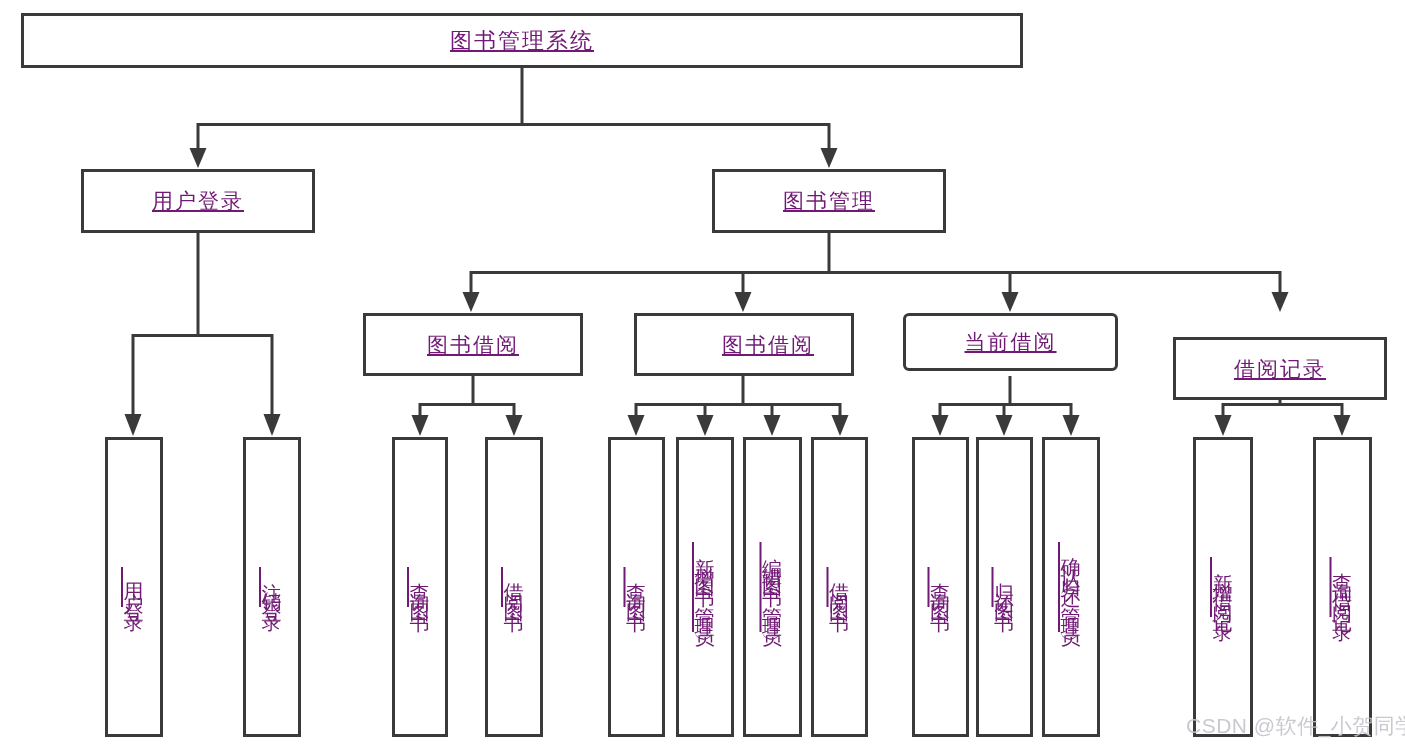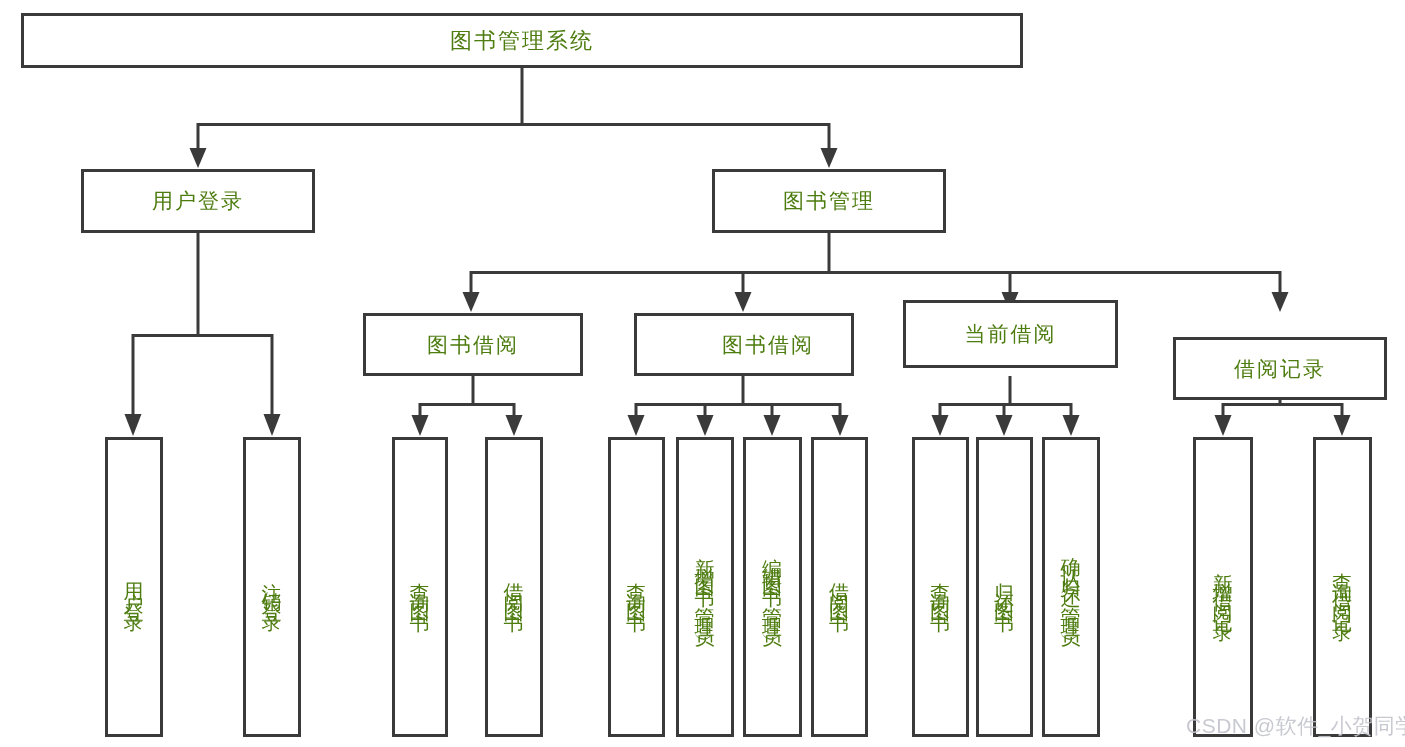--- a/index.html
+++ b/index.html
@@ -25,21 +25,22 @@
   }
   .node {
     position: absolute;
     box-sizing: border-box;
     border: 3px solid #3a3a3a;
     background: #ffffff;
     display: flex;
     align-items: center;
     justify-content: center;
     z-index: 2;
-    color: #4d7c0f;
+    color: #701a75;
+    text-decoration: underline;
   }
   .node-h {
     font-size: 21px;
     letter-spacing: 2px;
   }
   .node-root {
     font-size: 22px;
     letter-spacing: 2px;
   }
   .leaf {
@@ -151,21 +152,21 @@
   <div class="node node-h" style="left:712px; top:169px; width:234px; height:64px;justify-content:center;">
     <span>图书管理</span>
   </div>
 
   <div class="node node-h" style="left:363px; top:313px; width:220px; height:63px;">
     <span>图书借阅</span>
   </div>
   <div class="node node-h" style="left:634px; top:313px; width:220px; height:63px;padding-left:48px;">
     <span>图书借阅</span>
   </div>
-  <div class="node node-h" style="left:903px; top:300px; width:215px; height:68px;">
+  <div class="node node-h" style="left:903px; top:313px; width:215px; height:58px;border-radius:6px;">
     <span>当前借阅</span>
   </div>
   <div class="node node-h" style="left:1173px; top:313px; width:214px; height:63px;margin-top:24px;">
     <span>借阅记录</span>
   </div>
 
   <div class="node leaf" style="left:105px; top:437px; width:58px; height:300px;">
     <span>用户登录</span>
   </div>
   <div class="node leaf" style="left:243px; top:437px; width:58px; height:300px;">

